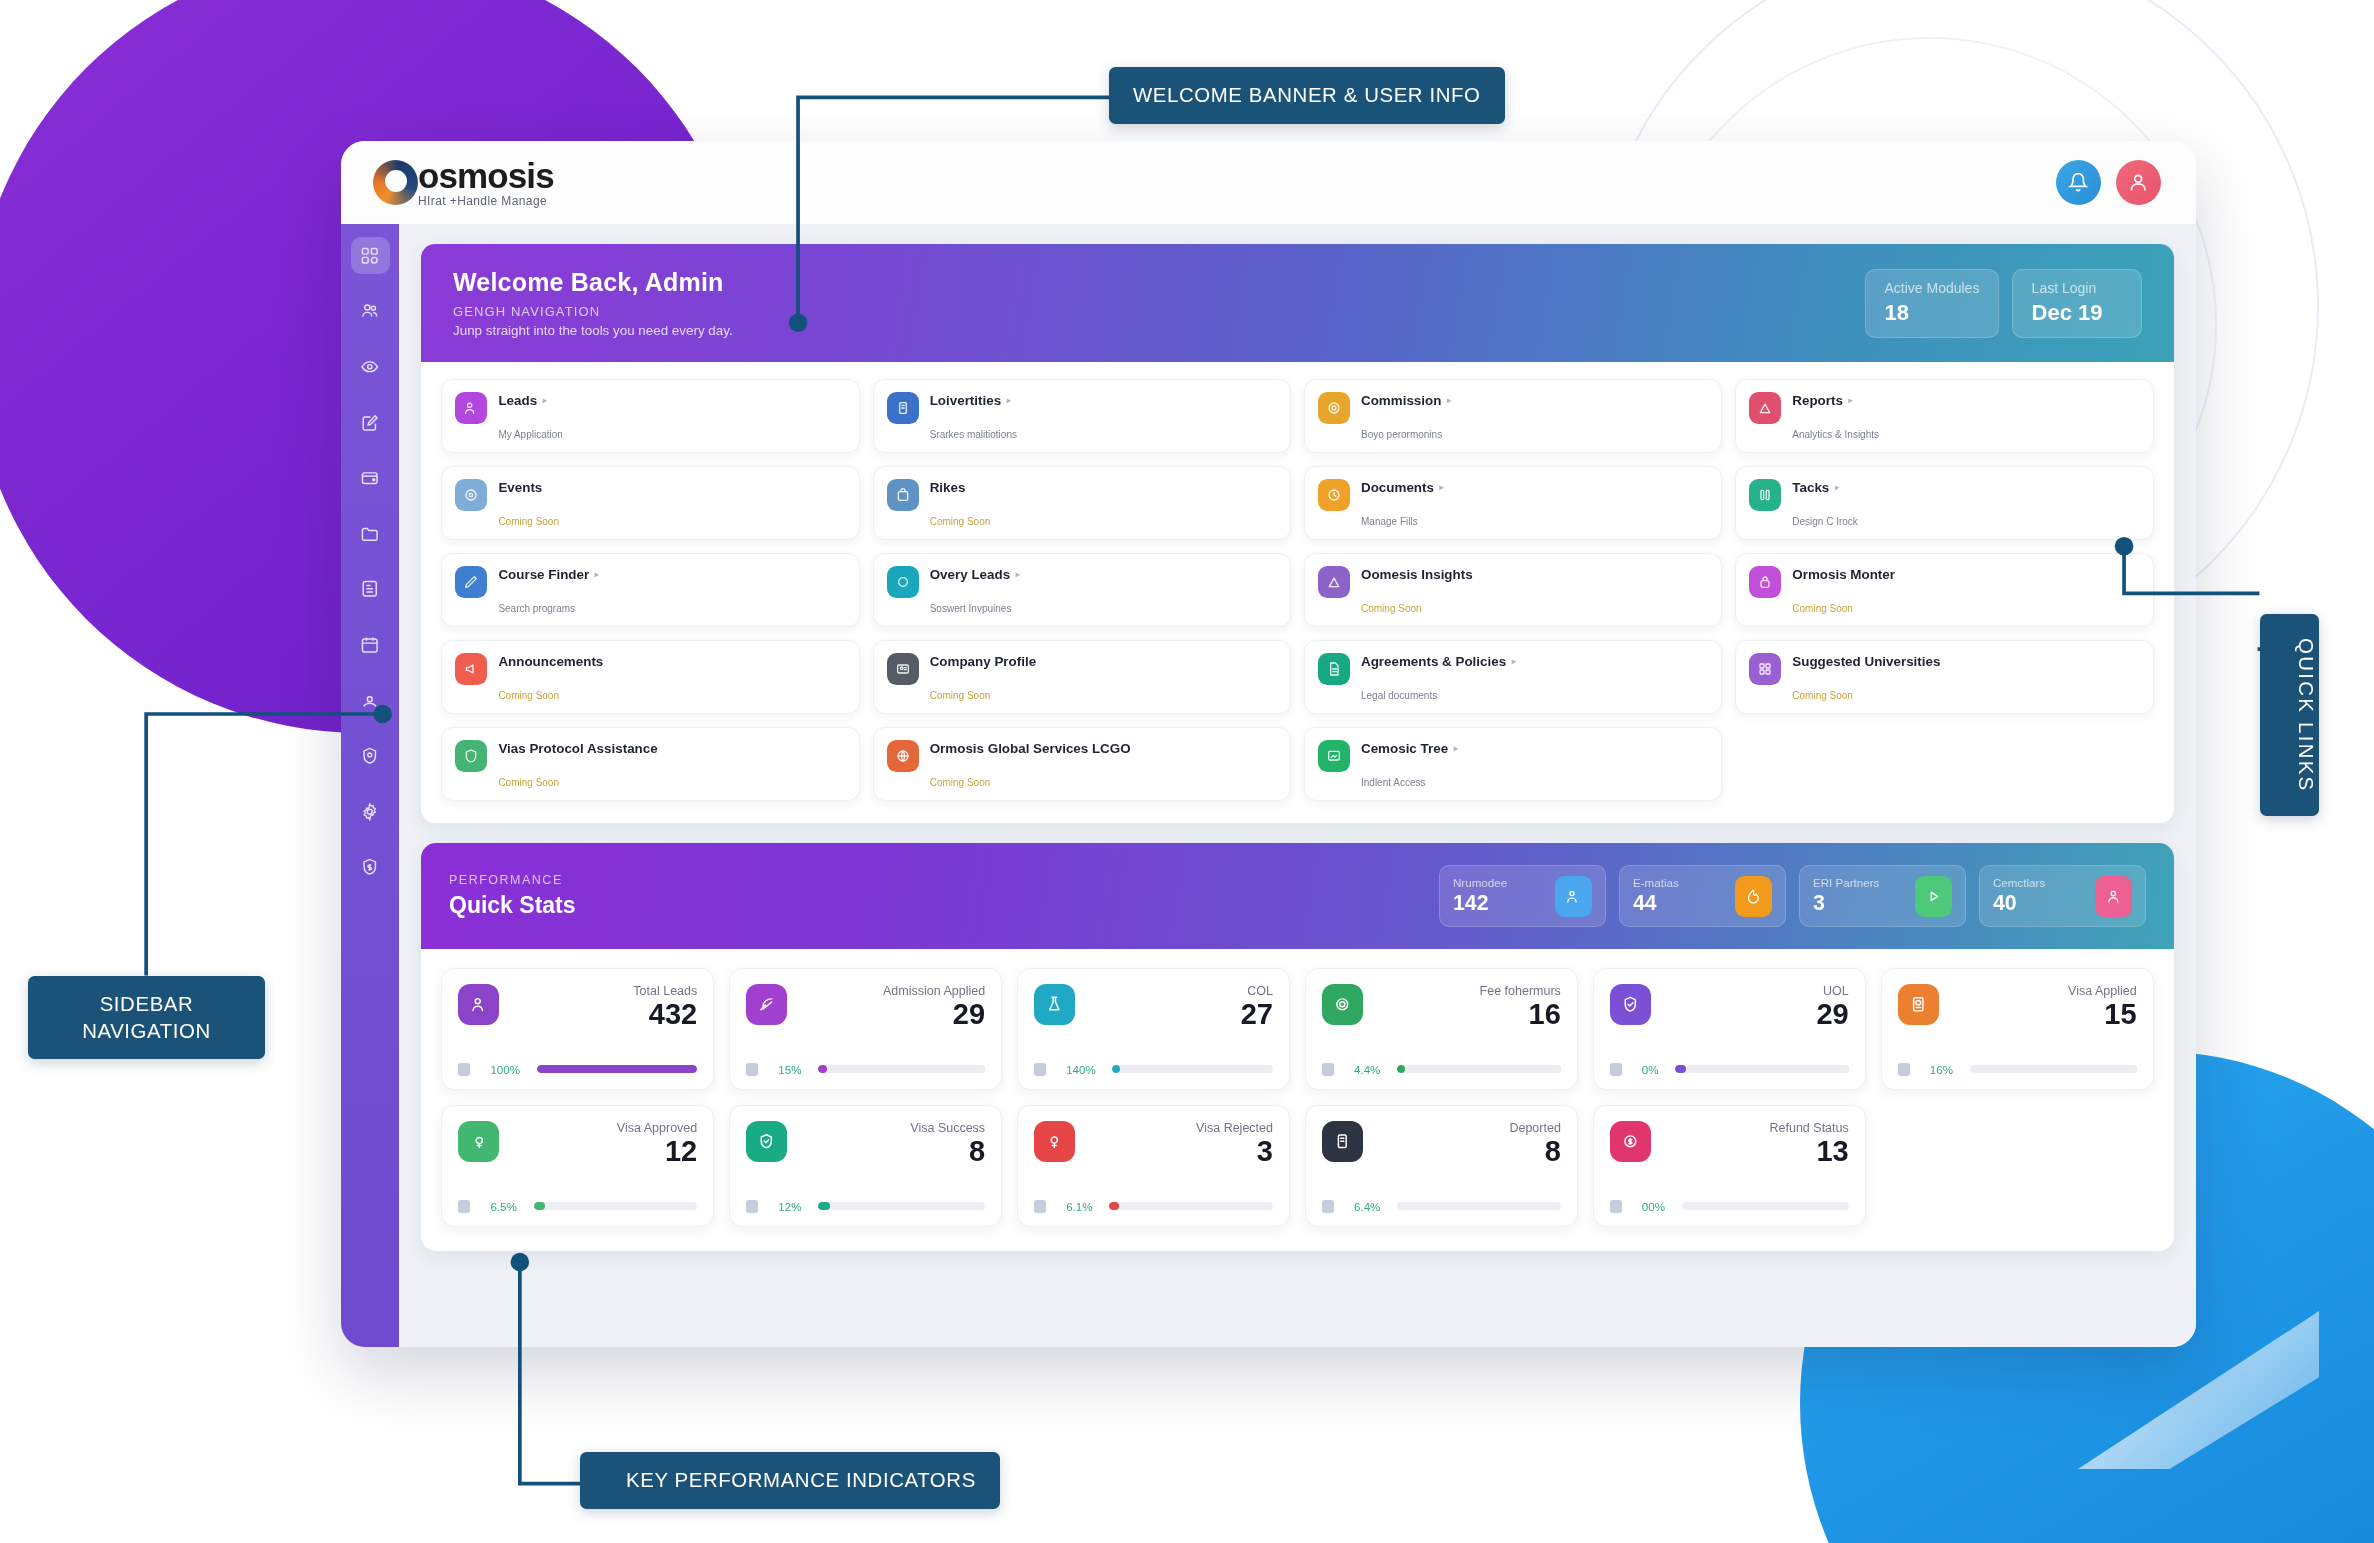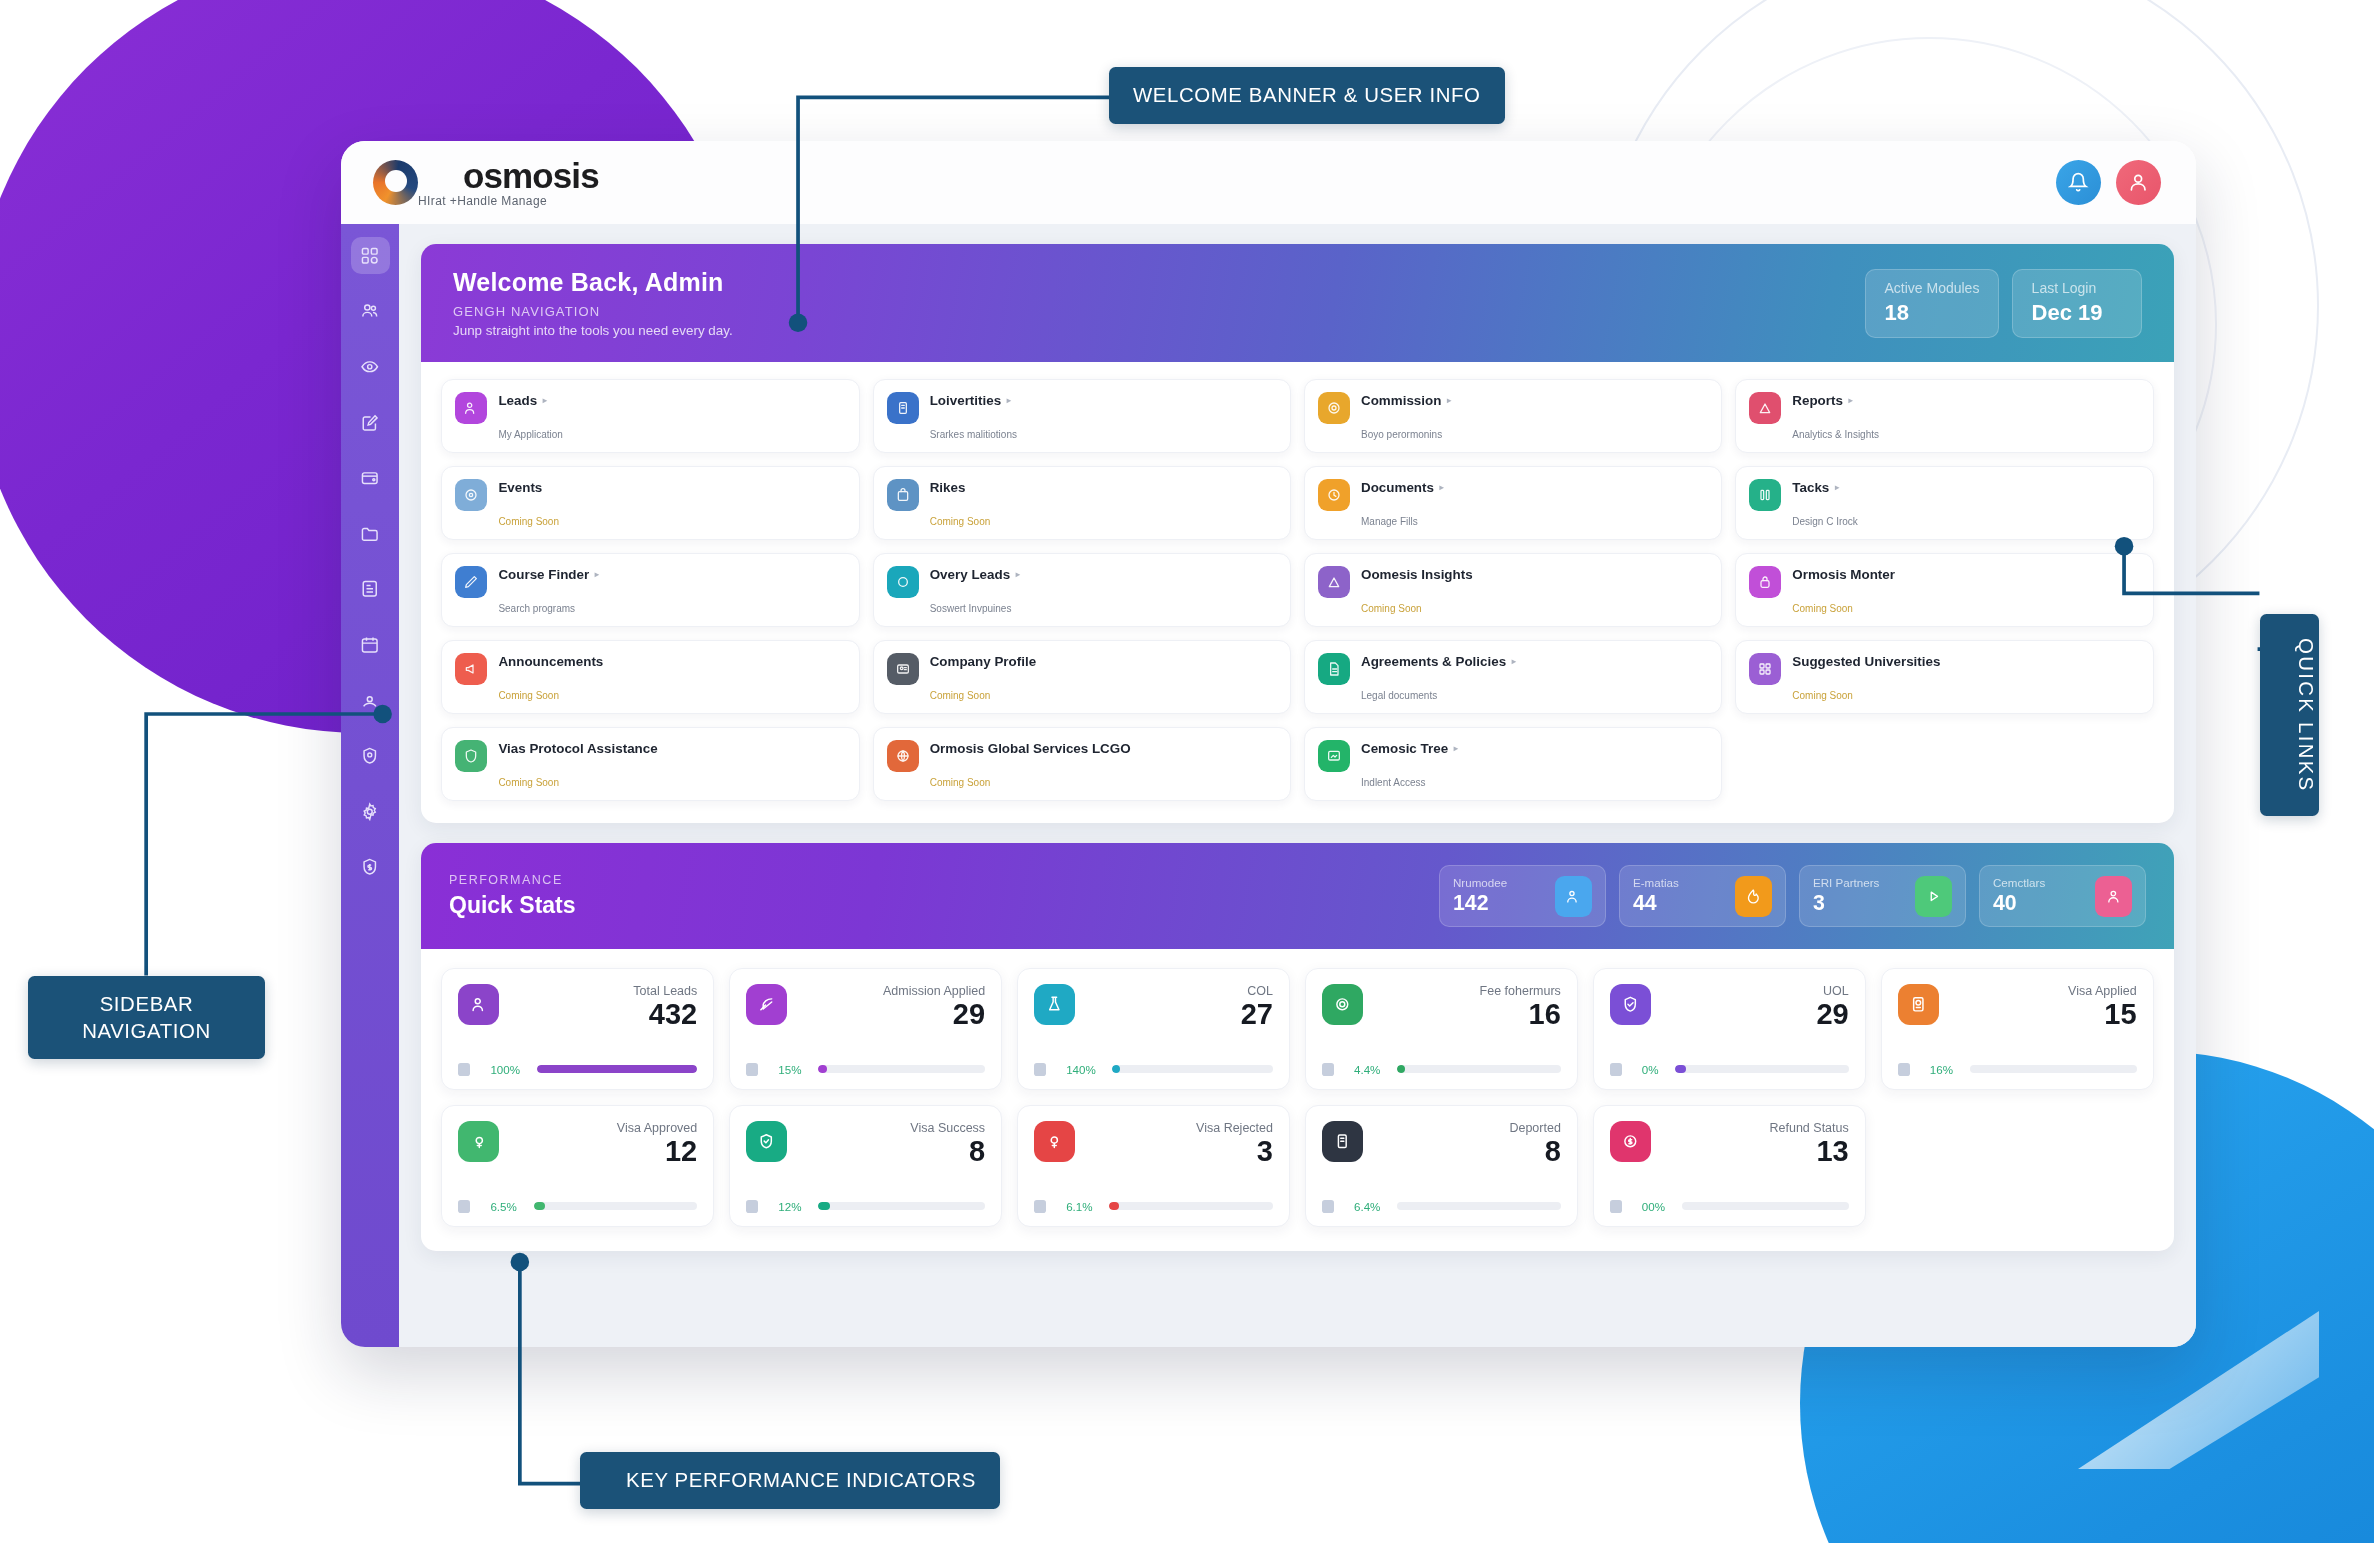--- a/index.html
+++ b/index.html
@@ -65,21 +65,21 @@
     background: conic-gradient(from 210deg, #f0922c 0deg, #e9742a 60deg, #1b3a6b 160deg, #24497f 260deg, #f0922c 360deg);
     position: relative; margin-right: -5.6px;
   }
   .logo-mark::after {
     content: ""; position: absolute; left: 12px; top: 10.2px;
     width: 22px; height: 22px; border-radius: 50%;
     background: #fdfdfe;
   }
   .logo-text { line-height: 1; }
   .logo-name {
-    font-size: 35px; font-weight: 700; letter-spacing: -0.9px; color: #1d1d1f; margin-left: 45px;
+    font-size: 35px; font-weight: 700; letter-spacing: -0.9px; color: #1d1d1f;
   }
   .logo-tag {
     font-size: 12px; color: #5d6470; letter-spacing: 0.4px; margin-top: 2.8px;
   }
   .topbar-spacer { flex: 1; }
   .topbar-actions { display: flex; align-items: center; gap: 15px; }
   .icon-circle {
     width: 45px; height: 45px; border-radius: 50%;
     display: flex; align-items: center; justify-content: center;
     color: #fff;
@@ -113,21 +113,21 @@
     overflow: hidden;
   }
 
   
   .panel {
     background: #fff;
     border-radius: 15px;
     box-shadow: 0 5.6px 20.4px rgba(30,40,70,.07);
     overflow: hidden;
   }
-  .welcome-panel { margin-bottom: 20.4px; }
+  .welcome-panel { margin-bottom: 20.4px; border-radius: 14px; }
   .welcome-banner {
     background: linear-gradient(100deg, #8b3ad6 0%, #7a45d4 22%, #5a63c9 52%, #3f8fbe 80%, #3ba2b8 100%);
     padding: 24px 32px;
     display: flex; align-items: center;
     min-height: 109px;
   }
   .welcome-left { flex: 1; }
   .welcome-title { font-size: 25px; color: #fff; font-weight: 600; letter-spacing: 0.2px; }
   .welcome-kicker {
     font-size: 13px; color: rgba(255,255,255,.72);

